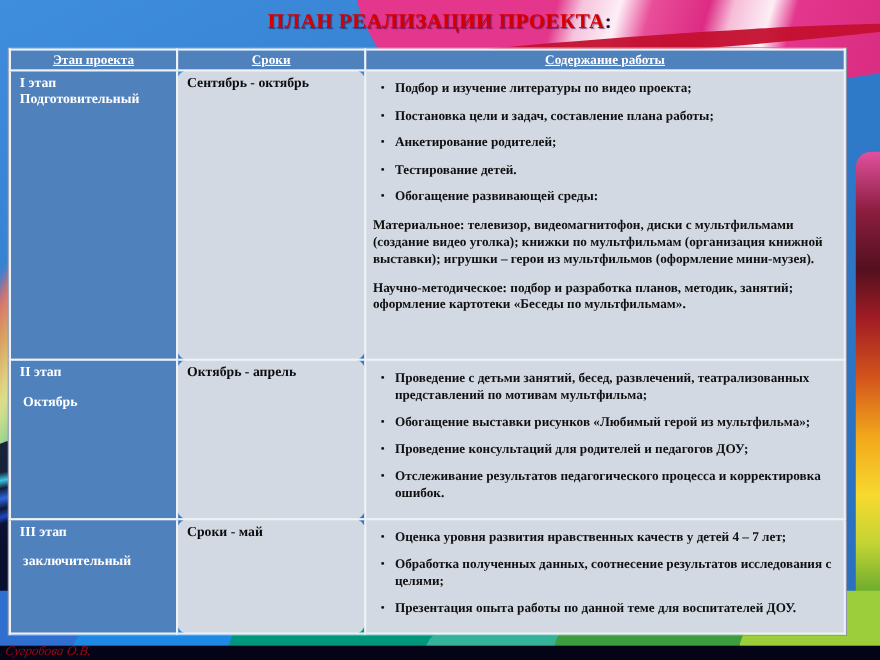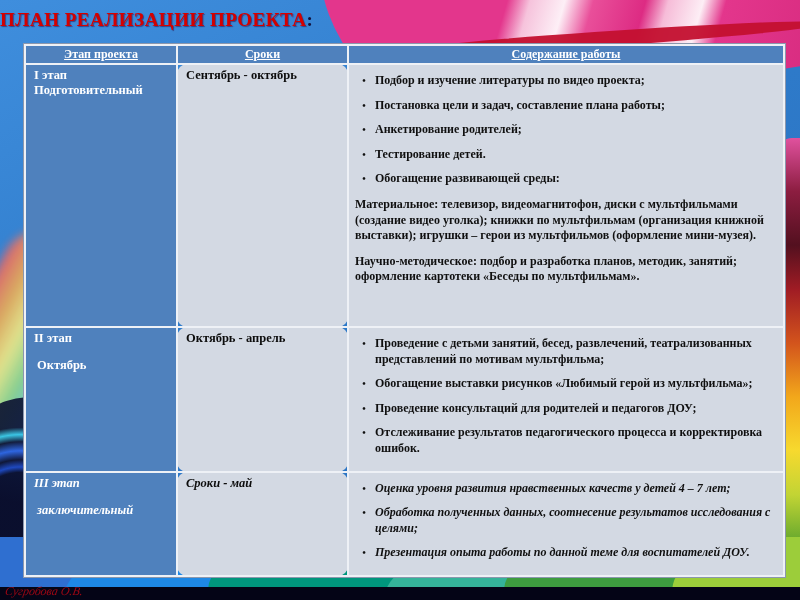--- a/index.html
+++ b/index.html
@@ -40,40 +40,40 @@
   .bb1{left:-8%;width:30%;background:#2f6fd0;}
   .bb2{left:8%;width:34%;background:#1e88e5;bottom:-70px!important;}
   .bb3{left:26%;width:40%;background:#00967d;}
   .bb4{left:48%;width:34%;background:#35b39a;bottom:-72px!important;}
   .bb5{left:63%;width:42%;background:#3d9c3f;}
   .bb6{left:84%;width:30%;background:#9ccd3a;bottom:-64px!important;}
 
   .deco-bottom-strip{left:0;bottom:0;width:100%;height:13px;background:#040416;}
 
   
-  .title{position:absolute;top:9px;left:0;width:100%;text-align:left;z-index:6;
+  .title{position:absolute;top:9px;left:0;width:100%;text-align:center;z-index:6;
     font-size:19px;font-weight:bold;letter-spacing:.5px;color:#d40000;
     text-shadow:1px 1px 1px rgba(50,0,60,.55);}
   .title .colon{color:#12123f;text-shadow:none;}
 
   
   .signature{position:absolute;left:5px;bottom:1px;z-index:7;font-style:italic;
     transform:skewX(-10deg);color:#9d0714;font-size:12px;}
 
   
-  table.plan{position:absolute;left:24px;top:44px;width:759px;z-index:5;
+  table.plan{position:absolute;left:8px;top:44px;width:759px;z-index:5;
     border-collapse:collapse;table-layout:fixed;
     box-shadow:0 0 0 1px #8b97ad;}
   .plan th,.plan td{border:2px solid #eef1f6;vertical-align:top;}
   .plan th{background:#4f81bd;color:#ffffff;font-weight:bold;text-decoration:underline;
     font-size:12px;text-align:center;height:14px;padding:1px 2px;}
   td.stage{background:#4f81bd;color:#ffffff;font-weight:bold;font-size:12.5px;padding:3px 8px;}
   td.period{background:#d3d9e3;color:#0d0d0d;font-weight:bold;font-size:12.5px;padding:3px 8px;border-radius:10px;}
   td.content{background:#d3d9e3;color:#101010;font-weight:bold;font-size:12px;padding:5px 6px 5px 4px;}
-  tr.r1{height:263px;} tr.r2{height:138px;} tr.r3{height:104px;font-style:italic;}
+  tr.r1{height:263px;} tr.r2{height:138px;} tr.r3{height:104px;}
   .stage-gap{margin-top:12px;padding-left:3px;}
   .bullet-item{display:flex;margin:3px 0 9px 0;}
   .bullet-glyph{flex:0 0 22px;text-align:center;font-size:10px;line-height:1.55;}
   .bullet-text{flex:1;line-height:1.3;padding-right:4px;}
   td.content p{margin:10px 2px 0 2px;line-height:1.3;}
 </style>
 </head>
 <body>
 
 <div class="slide">

